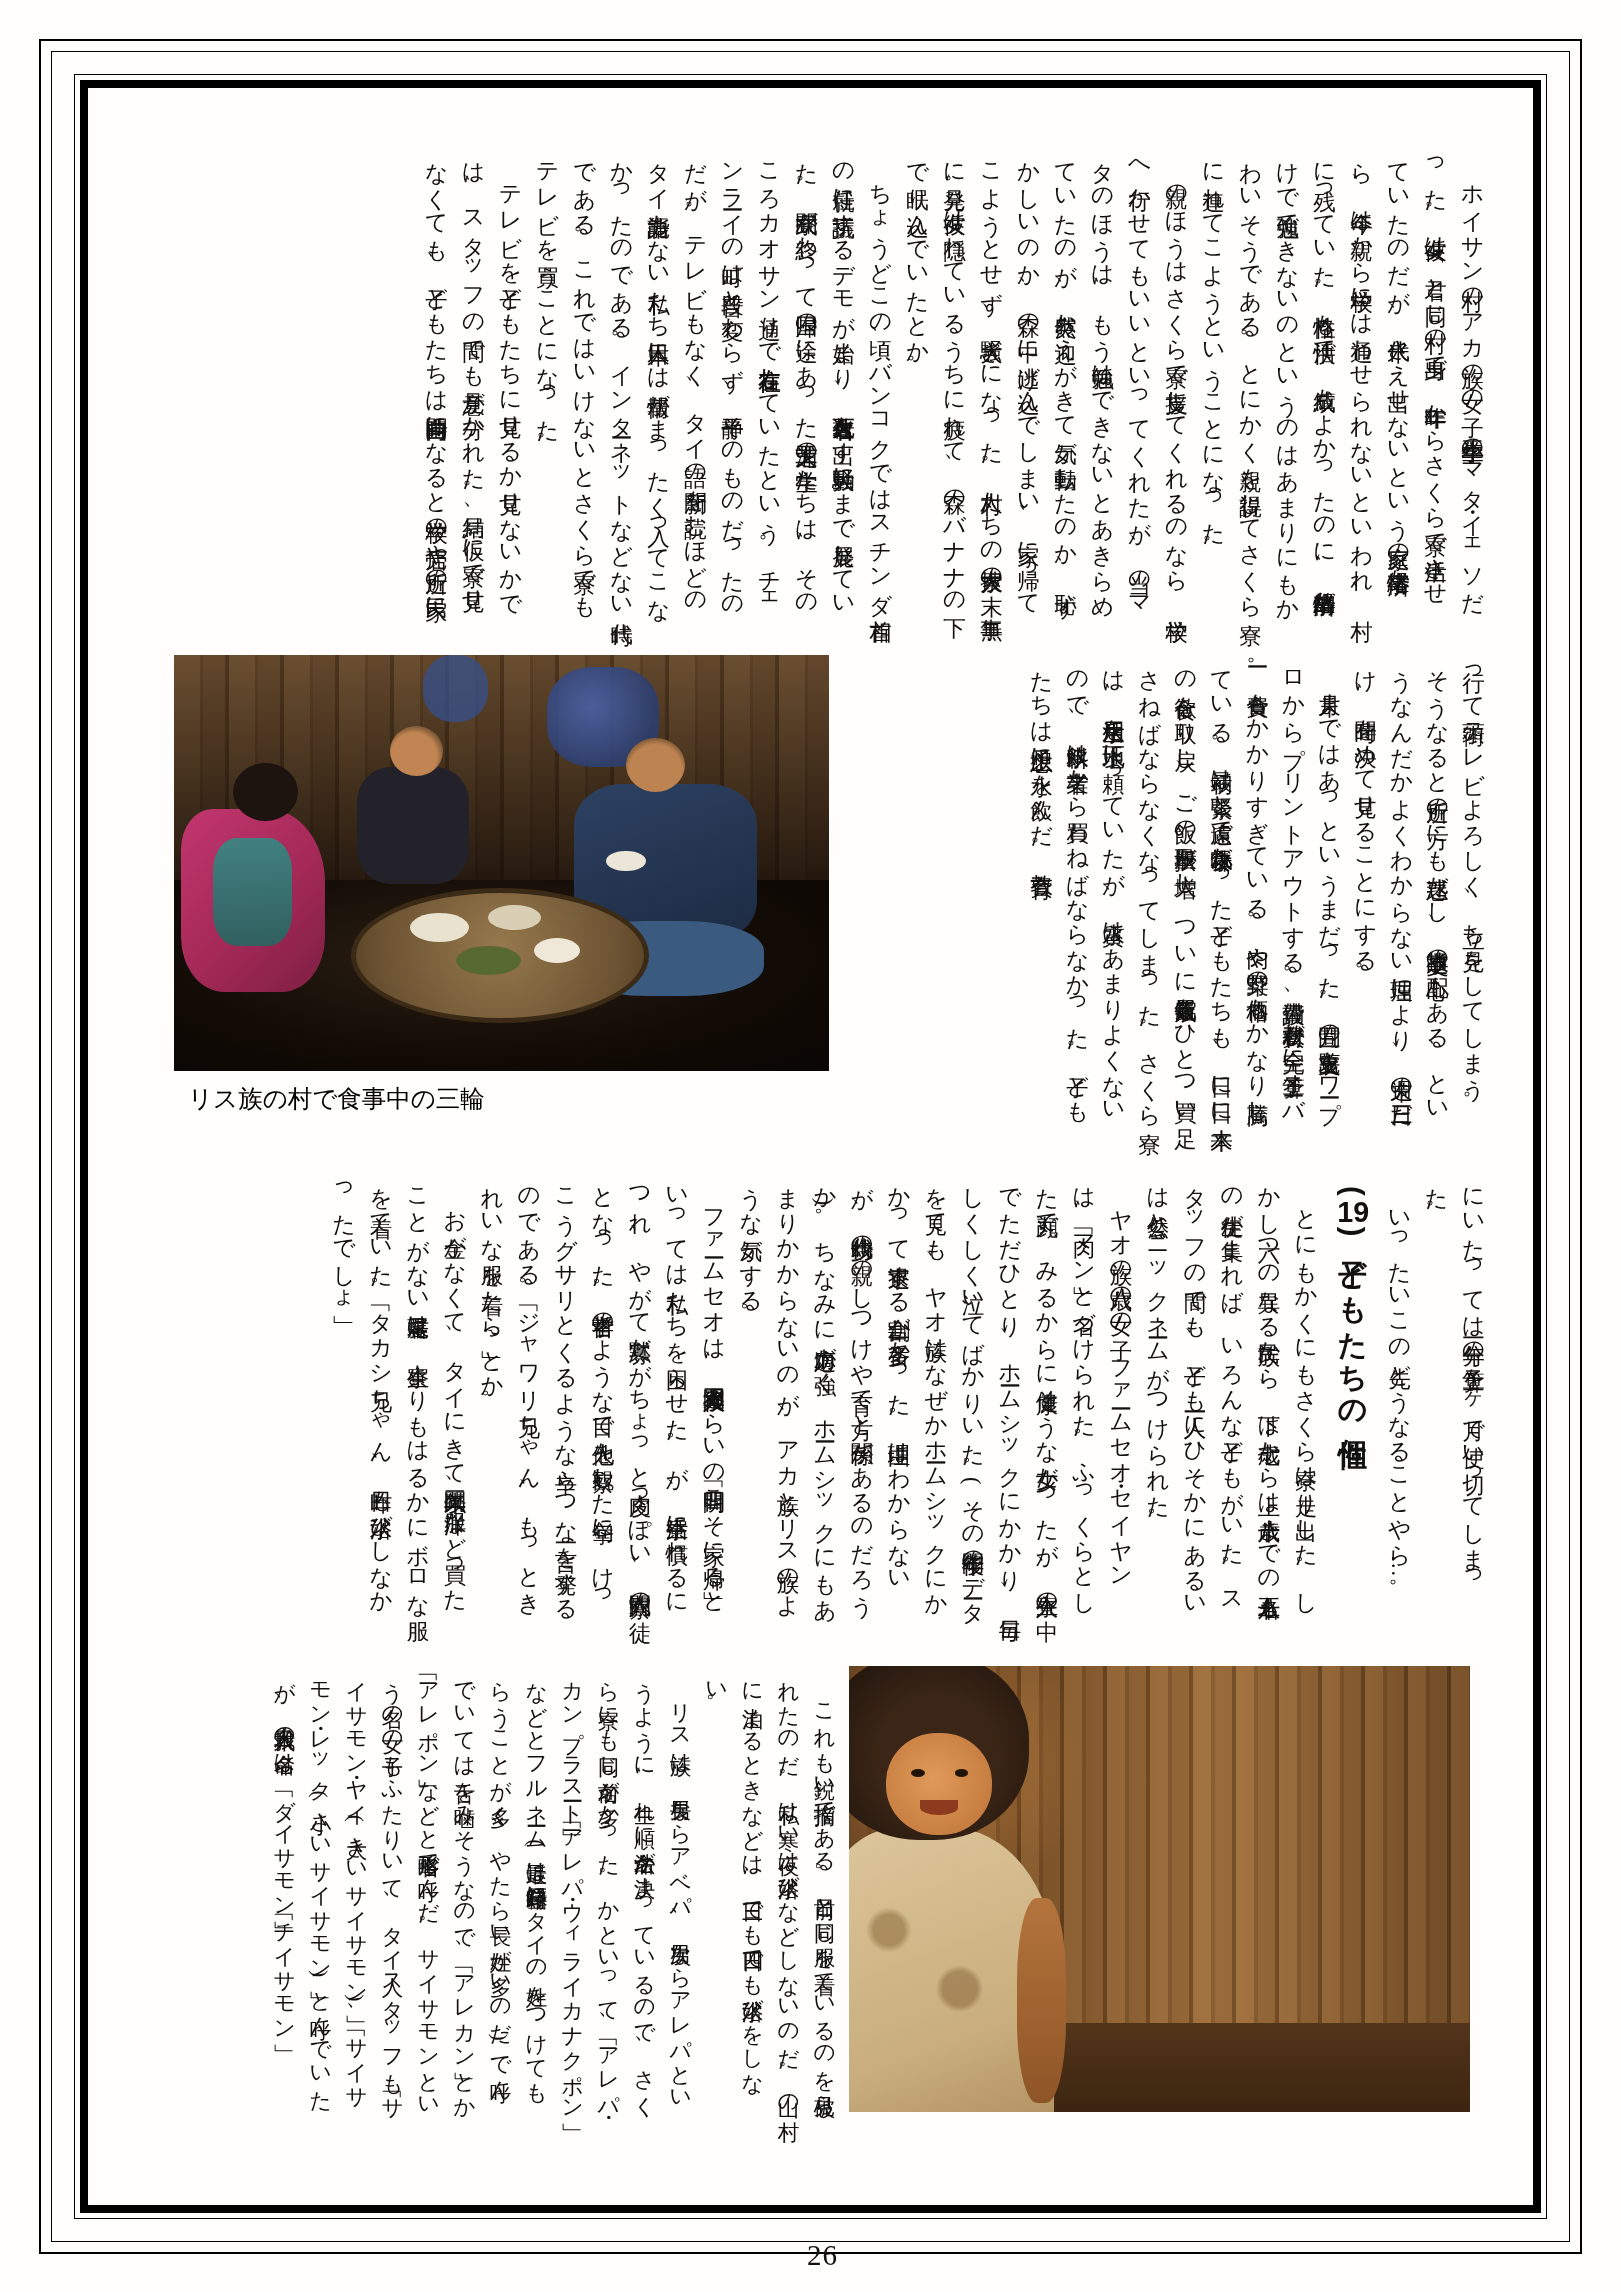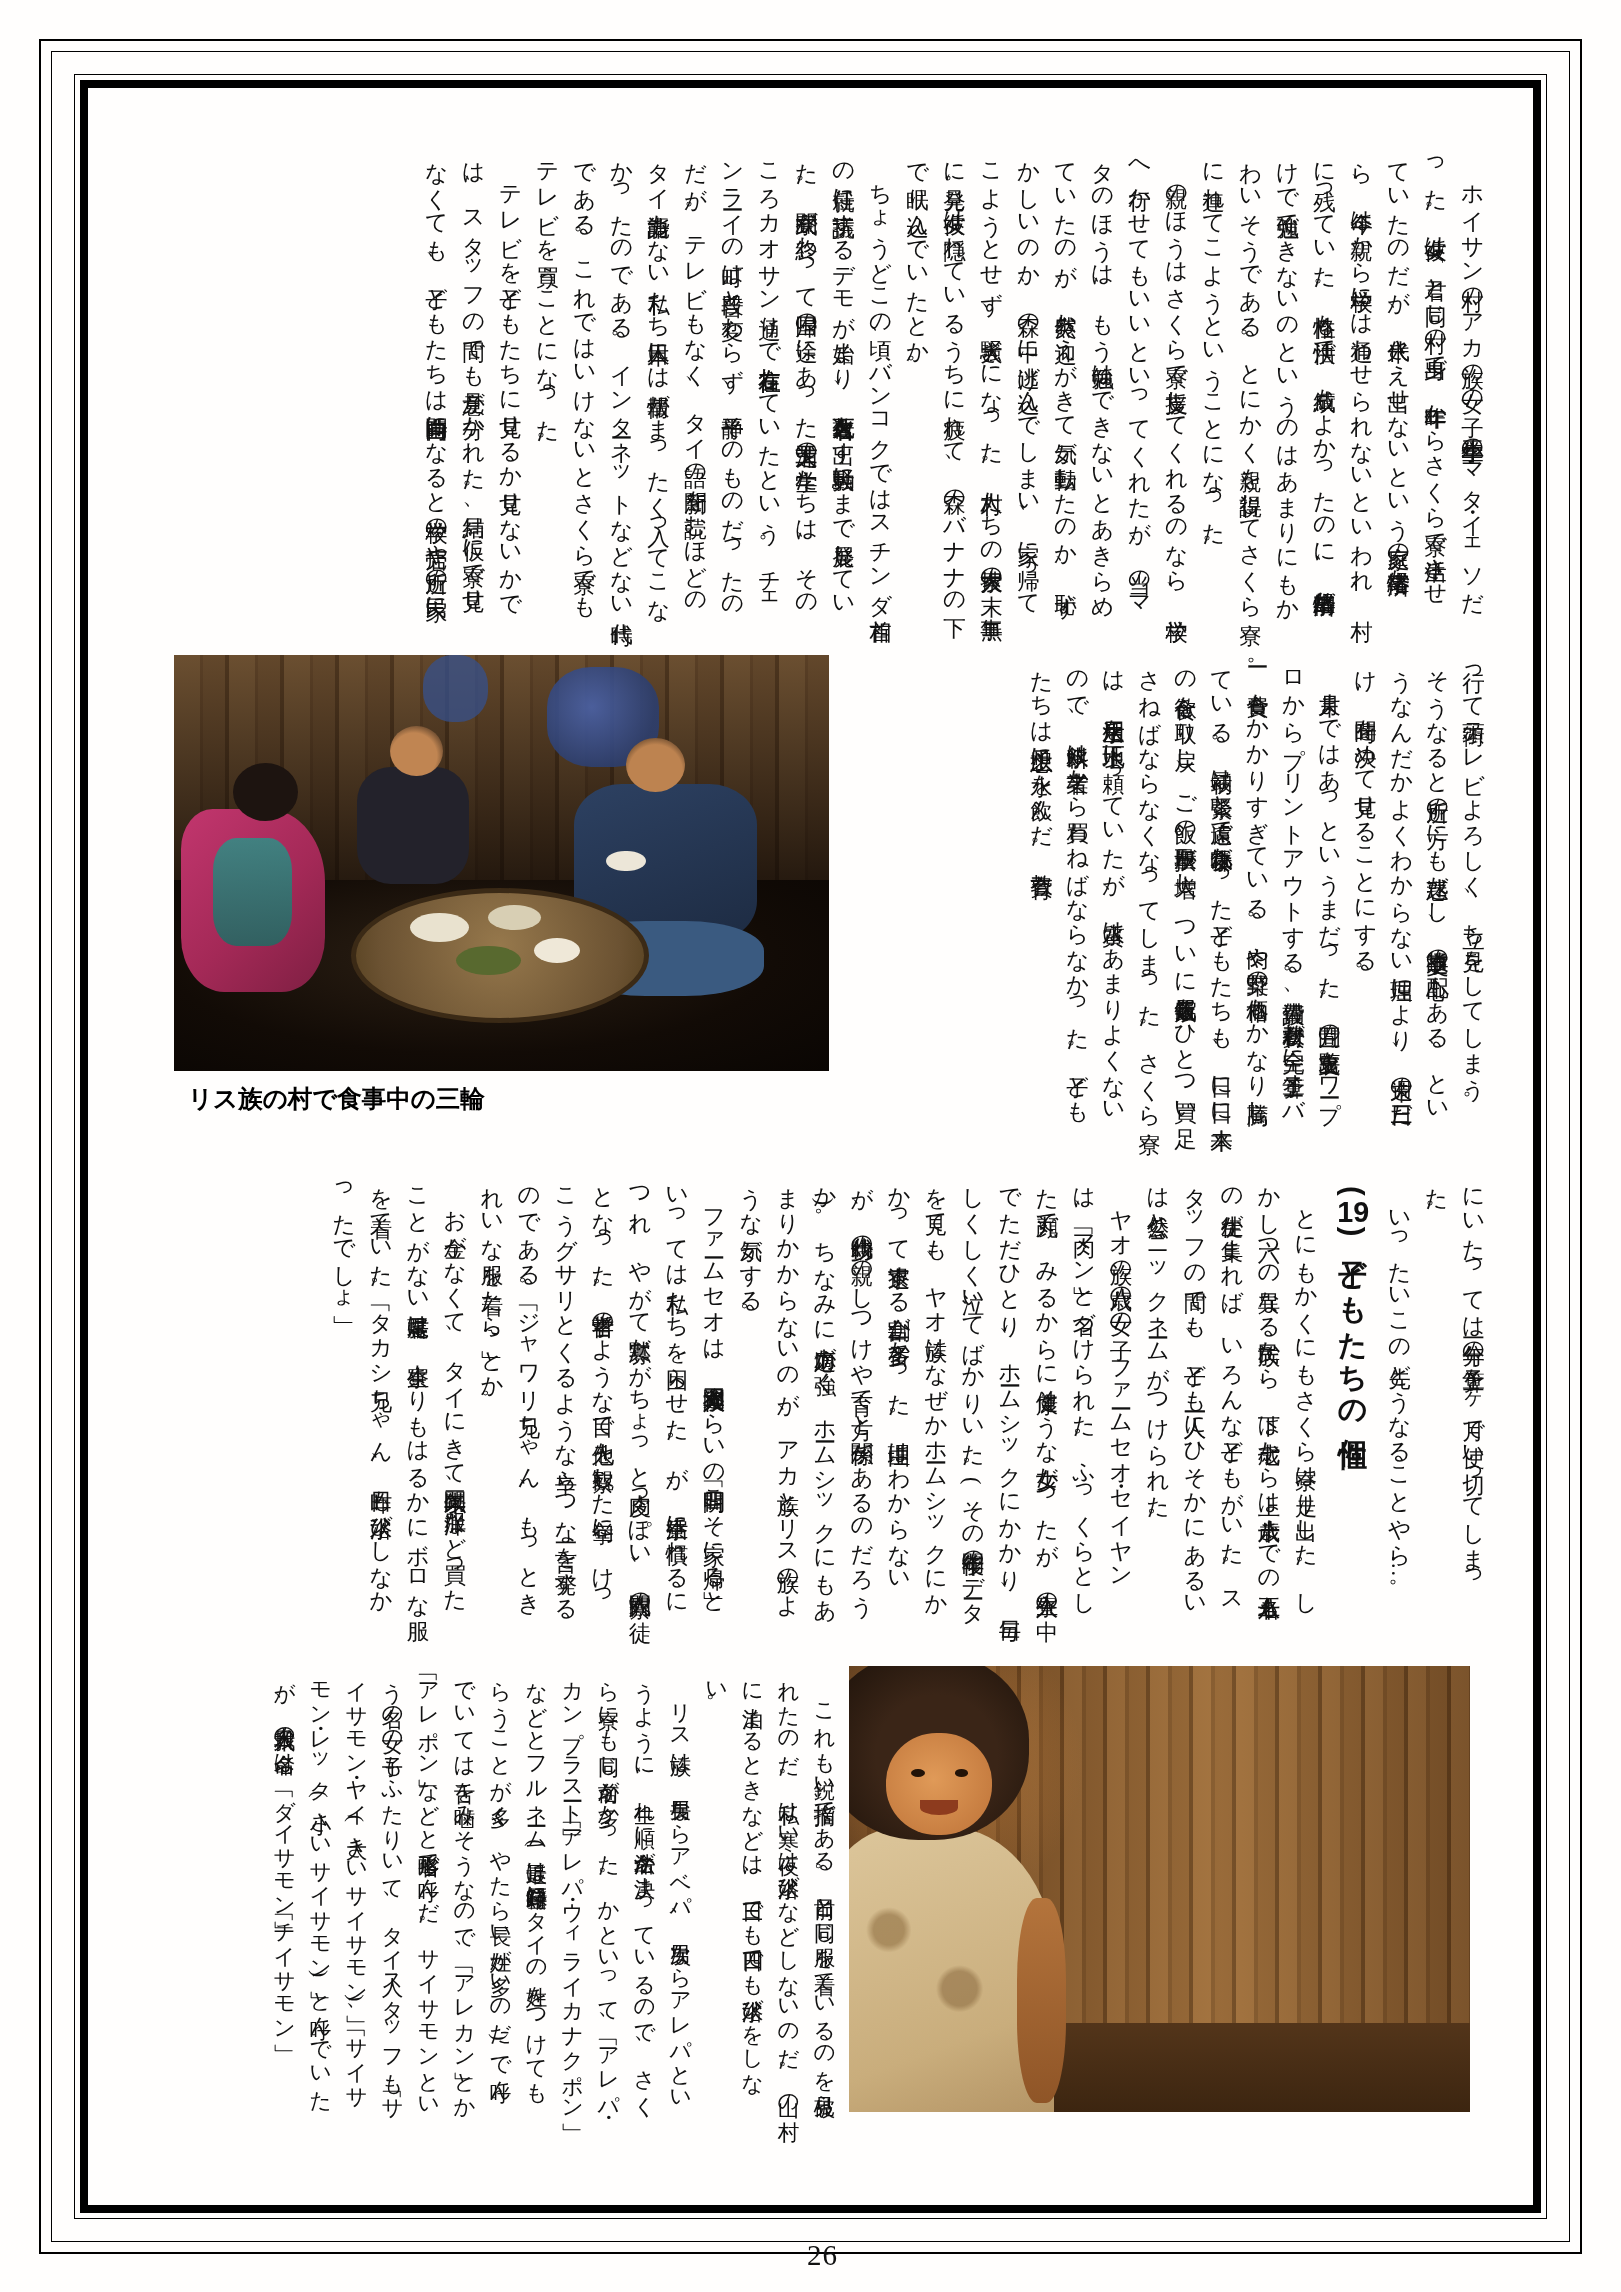--- a/index.html
+++ b/index.html
@@ -17,21 +17,21 @@
   .vtext .para{margin:0;padding:0;text-indent:0;}
   .band1{left:142px;top:147px;width:1349px;height:469px;font-size:22.5px;line-height:37px;}
   .band2{left:828px;top:655px;width:663px;height:469px;font-size:22.5px;line-height:36px;}
   .band3{left:135px;top:1172px;width:1357px;height:452px;font-size:22.5px;line-height:37px;}
   .band4{left:142px;top:1667px;width:700px;height:446px;font-size:21.6px;line-height:36px;}
   .section-heading{margin:0 9.8px;padding-top:13.7px;font-size:29px;font-weight:bold;
          font-family:"Liberation Sans","DejaVu Sans",sans-serif;letter-spacing:2px;}
   .tcy{text-combine-upright:all;}
   
   .caption{position:absolute;font-family:"Liberation Sans","DejaVu Sans",sans-serif;
-           font-weight:bold;font-size:24.5px;color:#000;}
+           font-weight:normal;font-size:24.5px;color:#000;}
   .cap1{left:188px;top:1082px;}
   .cap2{left:855px;top:2119px;}
   .page-number{position:absolute;left:12px;top:2239px;width:100%;text-align:center;
            font-size:29px;letter-spacing:1px;}
   
   .photo{position:absolute;overflow:hidden;}
   .photo1{left:174px;top:655px;width:655px;height:416px;background:#17100a;}
   .p1-wall{position:absolute;left:0;top:0;width:100%;height:60%;
      background:
        linear-gradient(180deg,rgba(62,40,20,.25) 0%,rgba(15,8,4,.82) 95%),

